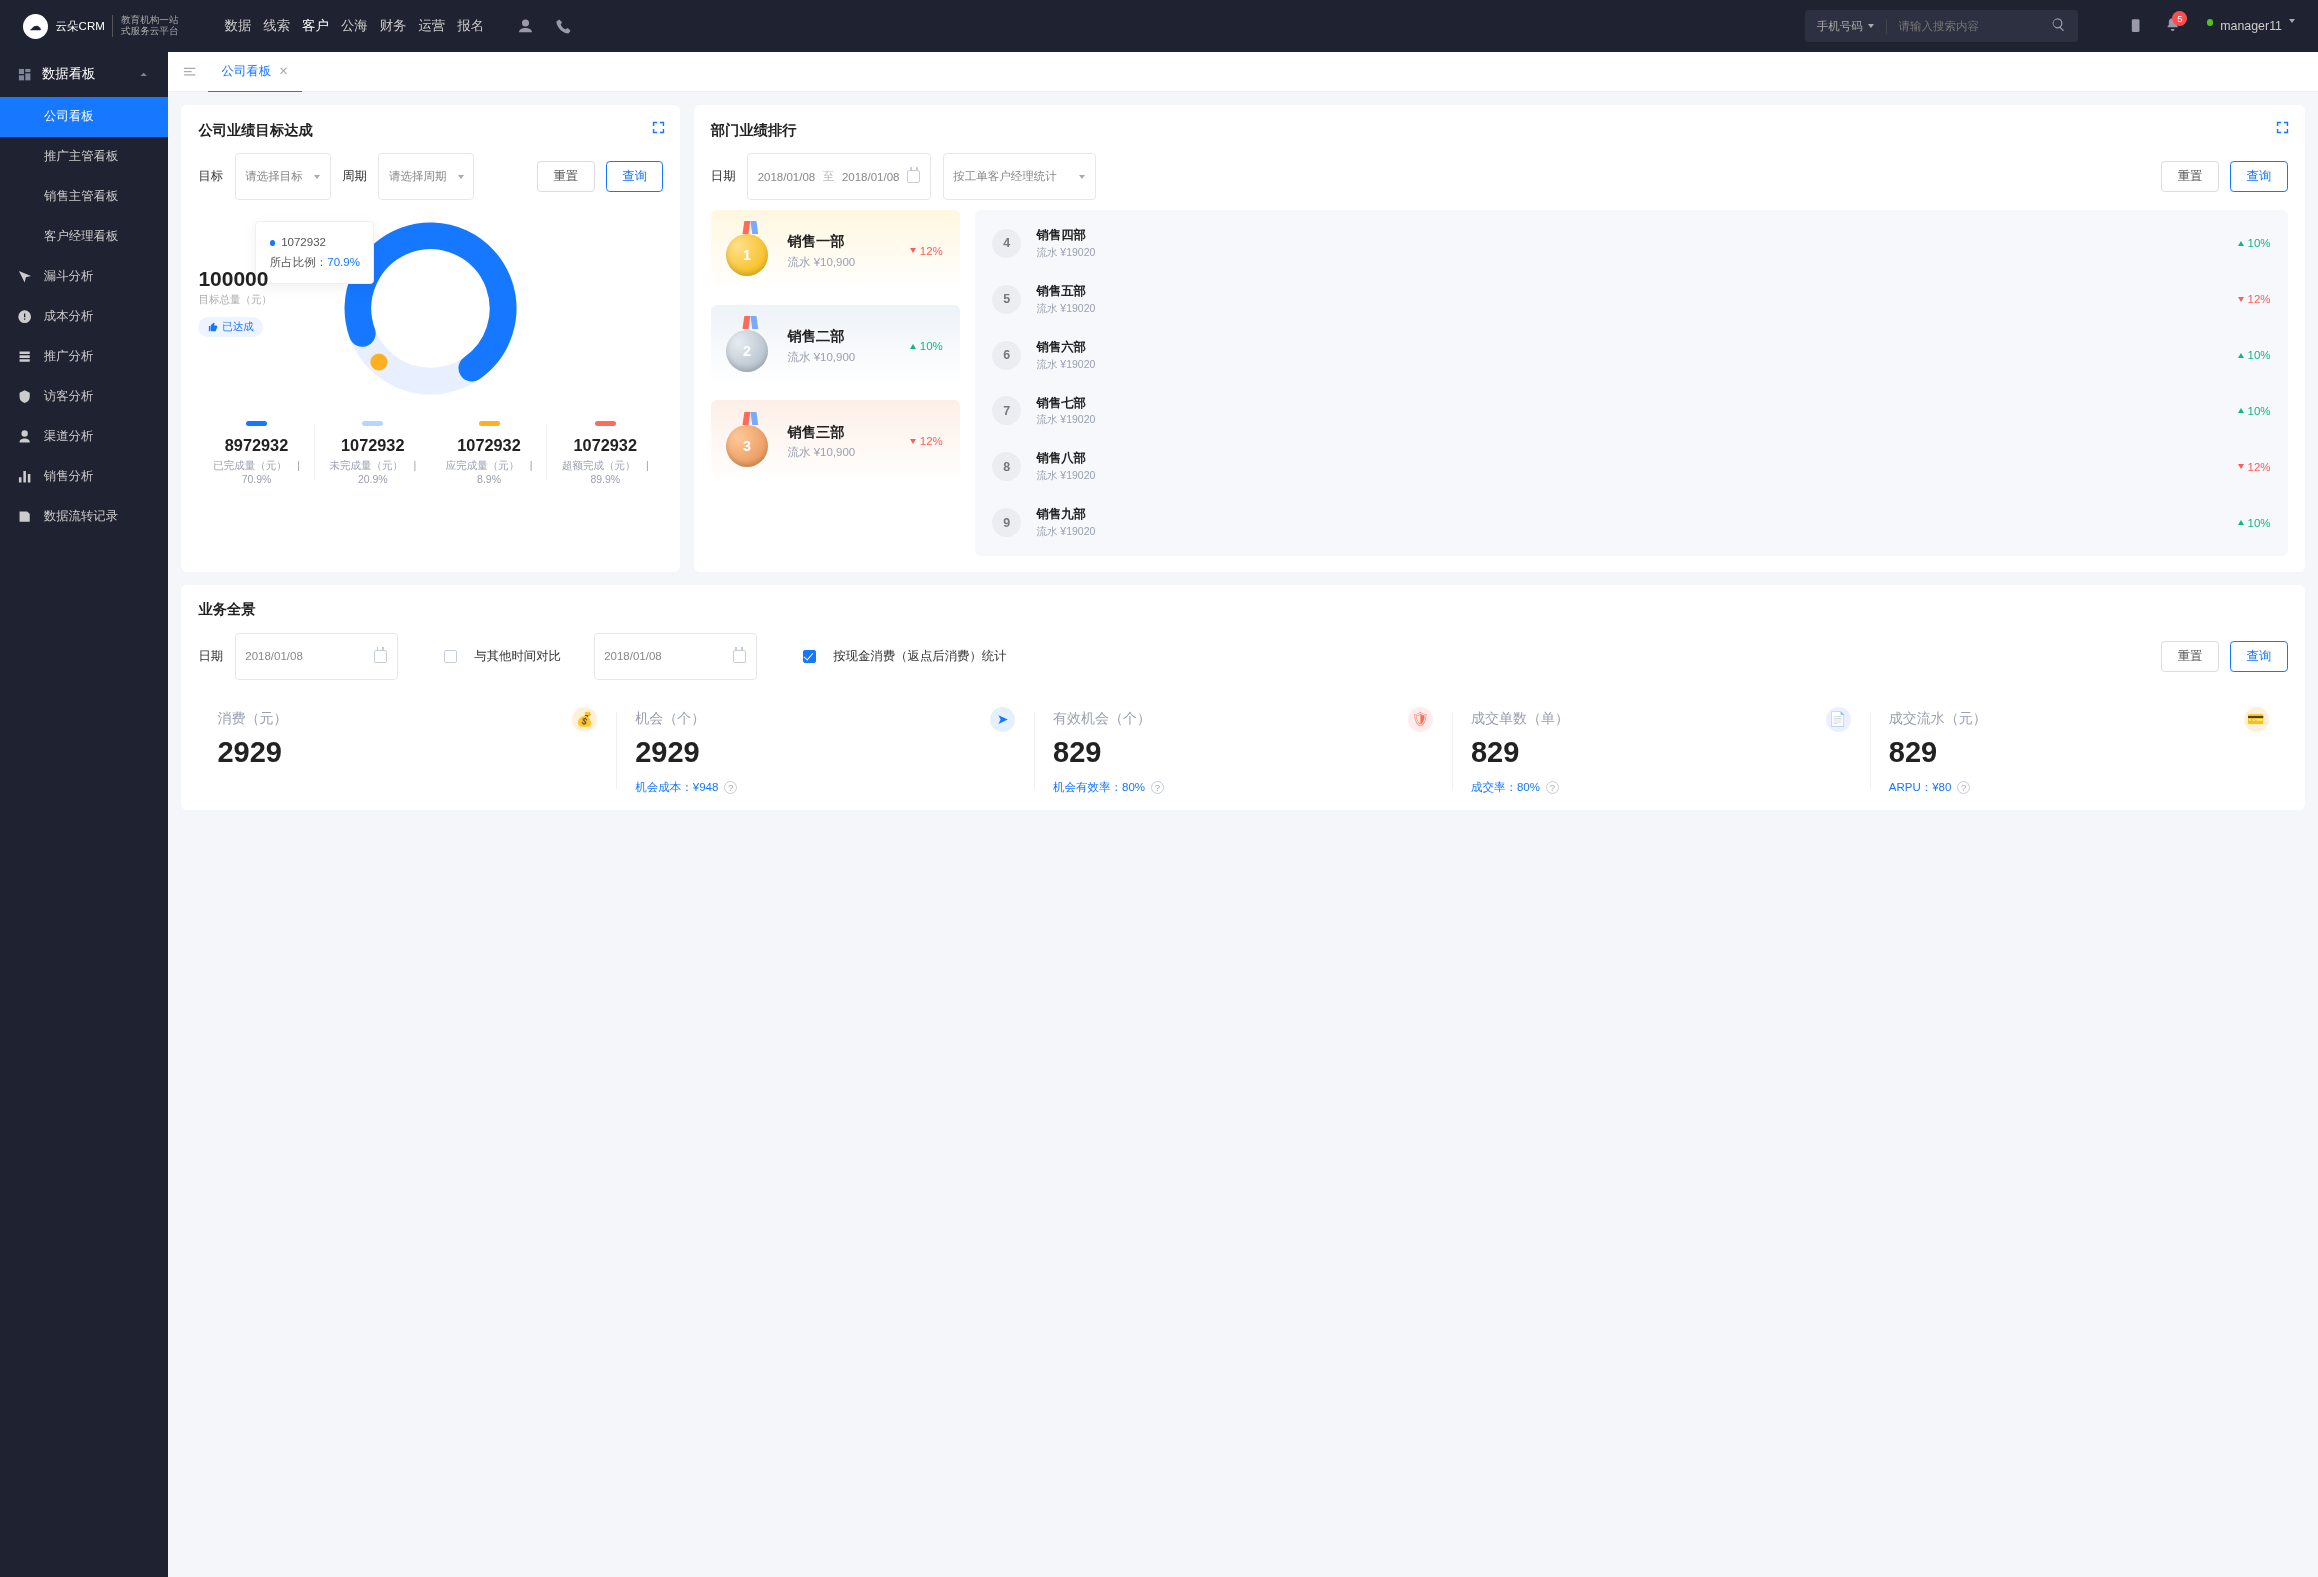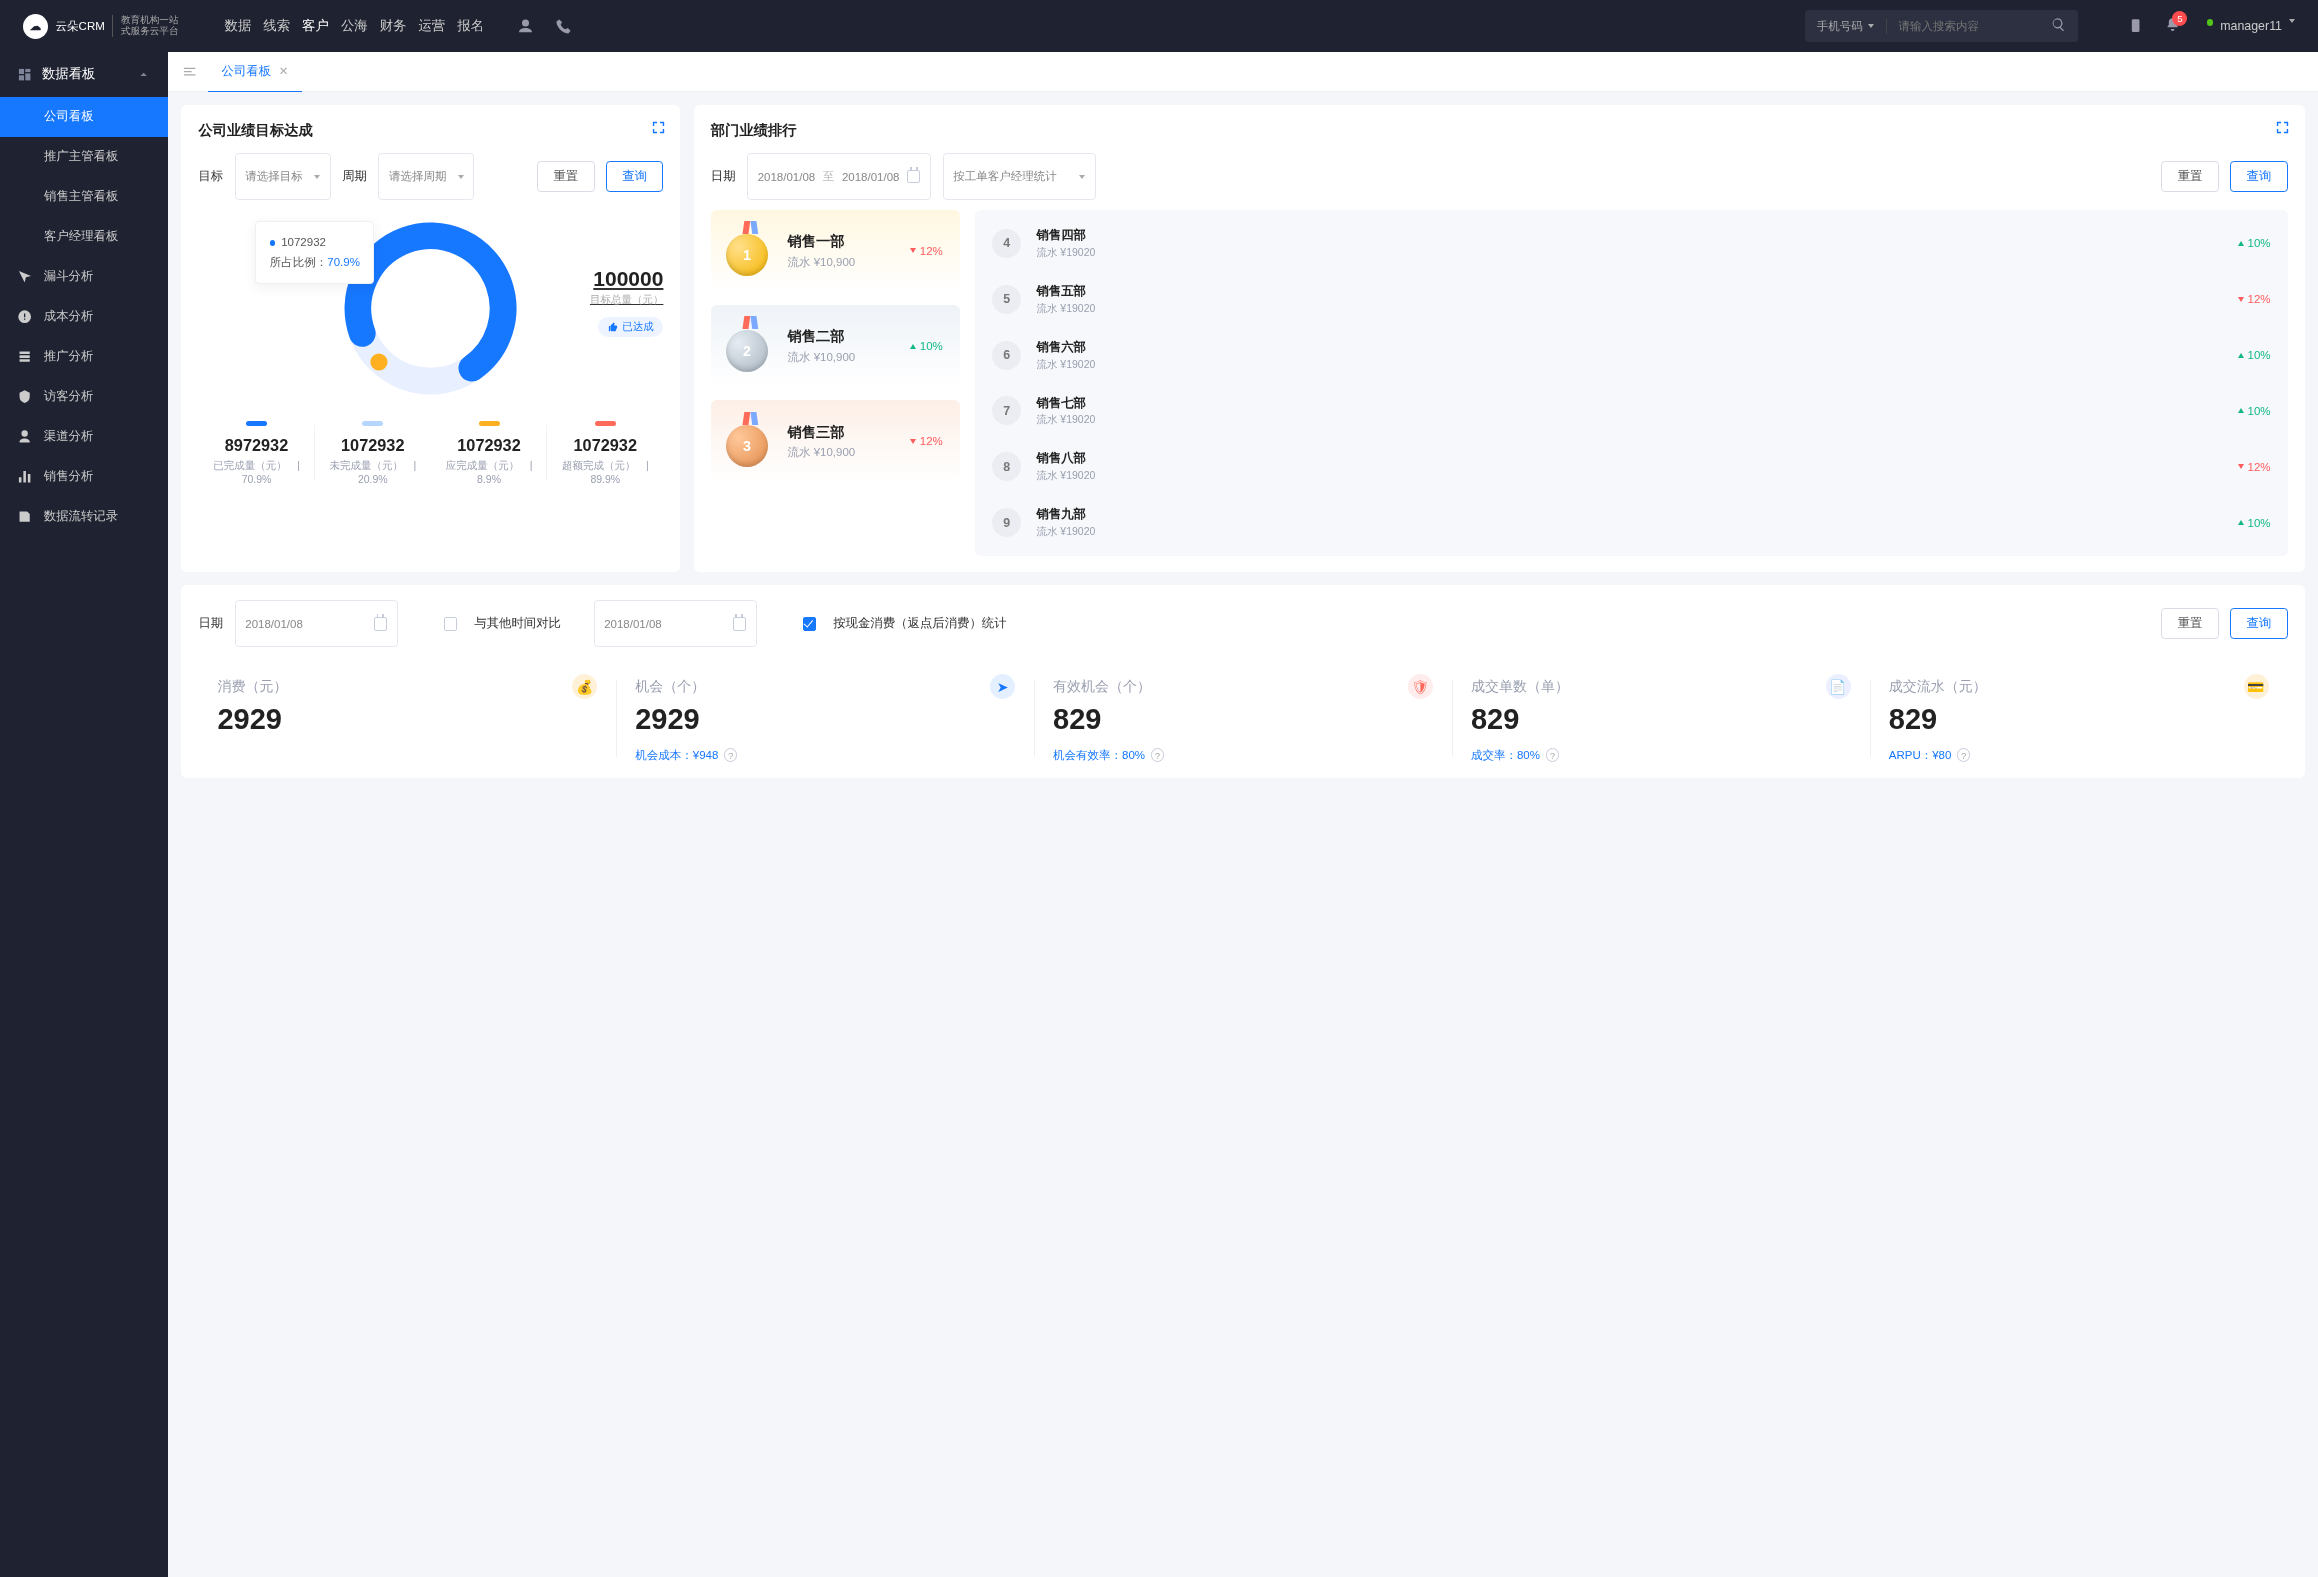--- a/index.html
+++ b/index.html
@@ -57,21 +57,21 @@
 .btn.primary { border-color:#1677ff; color:#1677ff; }
 .filters .spacer { flex:1; }
 
 
 .card-goal { flex: 0 0 499px; }
 .donut-wrap { display:flex; flex-direction:column; align-items:center; margin-top:13.4px; position:relative;}
 .donut-tooltip { position:absolute; left:57px; top:7.6px; background:#fff; border:1px solid #eef0f4; border-radius:3.8px; padding:9.6px 13.4px; font-size:11.5px; color:#555; box-shadow:0 3.8px 13.4px rgba(0,0,0,.06); line-height:1.8;}
 .donut-tooltip .tdot { width:5.7px;height:5.7px;border-radius:50%;background:#1677ff;display:inline-block;margin-right:5.7px;}
 .donut-tooltip .pct { color:#1677ff; }
 .donut-svg { width:191px; height:191px; }
-.donut-center { position:absolute; top:54px; left:0; right:0; text-align:right;text-decoration:underline; }
+.donut-center { position:absolute; top:54px; left:0; right:0; text-align:left; }
 .donut-center .big { font-size:21px; font-weight:700; color:#222;}
 .donut-center .sub { font-size:10.5px; color:#aaa; margin-top:1.9px;}
 .donut-center .badge { display:inline-flex; align-items:center; gap:3.8px; background:#eef4ff; color:#1677ff; font-size:10.5px; padding:2.9px 9.6px; border-radius:11.5px; margin-top:9.6px;}
 .donut-stats { display:grid; grid-template-columns:1fr 1fr 1fr 1fr; width:100%; margin-top:17px; }
 .donut-stat { text-align:center; position:relative; padding:0 5.7px;}
 .donut-stat .bar { width:21px; height:4.8px; border-radius:2.9px; margin:0 auto 9.6px; }
 .donut-stat .num { font-size:16.3px; font-weight:700; color:#222; }
 .donut-stat .desc { font-size:10.5px; color:#9aa0b0; margin-top:3.8px;}
 .donut-stats .vline { position:absolute; right:0; top:3.8px; bottom:3.8px; width:1px; background:#f0f2f7;}
 .c-blue{background:#1677ff}.c-lblue{background:#b6d5ff}.c-orange{background:#ffb020}.c-red{background:#ff6b5b}
@@ -479,20 +479,21 @@
                     <span class="arr-up"></span>
                     <span>10%</span>
                   </div>
                 </div>
               </div>
           </div>
         </div>
       </div>
 
       <div class="card card-ov">
+        <div class="card-title">业务全景</div>
         <div class="filters">
           <span class="lbl">日期</span>
           <div class="sel ov-date">
               <span>2018/01/08</span>
               <span class="cal-ic"></span>
             </div>
           <span style="width:23px"></span>
           <span class="chk"></span>
           <span class="lbl">与其他时间对比</span>
           <span style="width:9.6px"></span>

